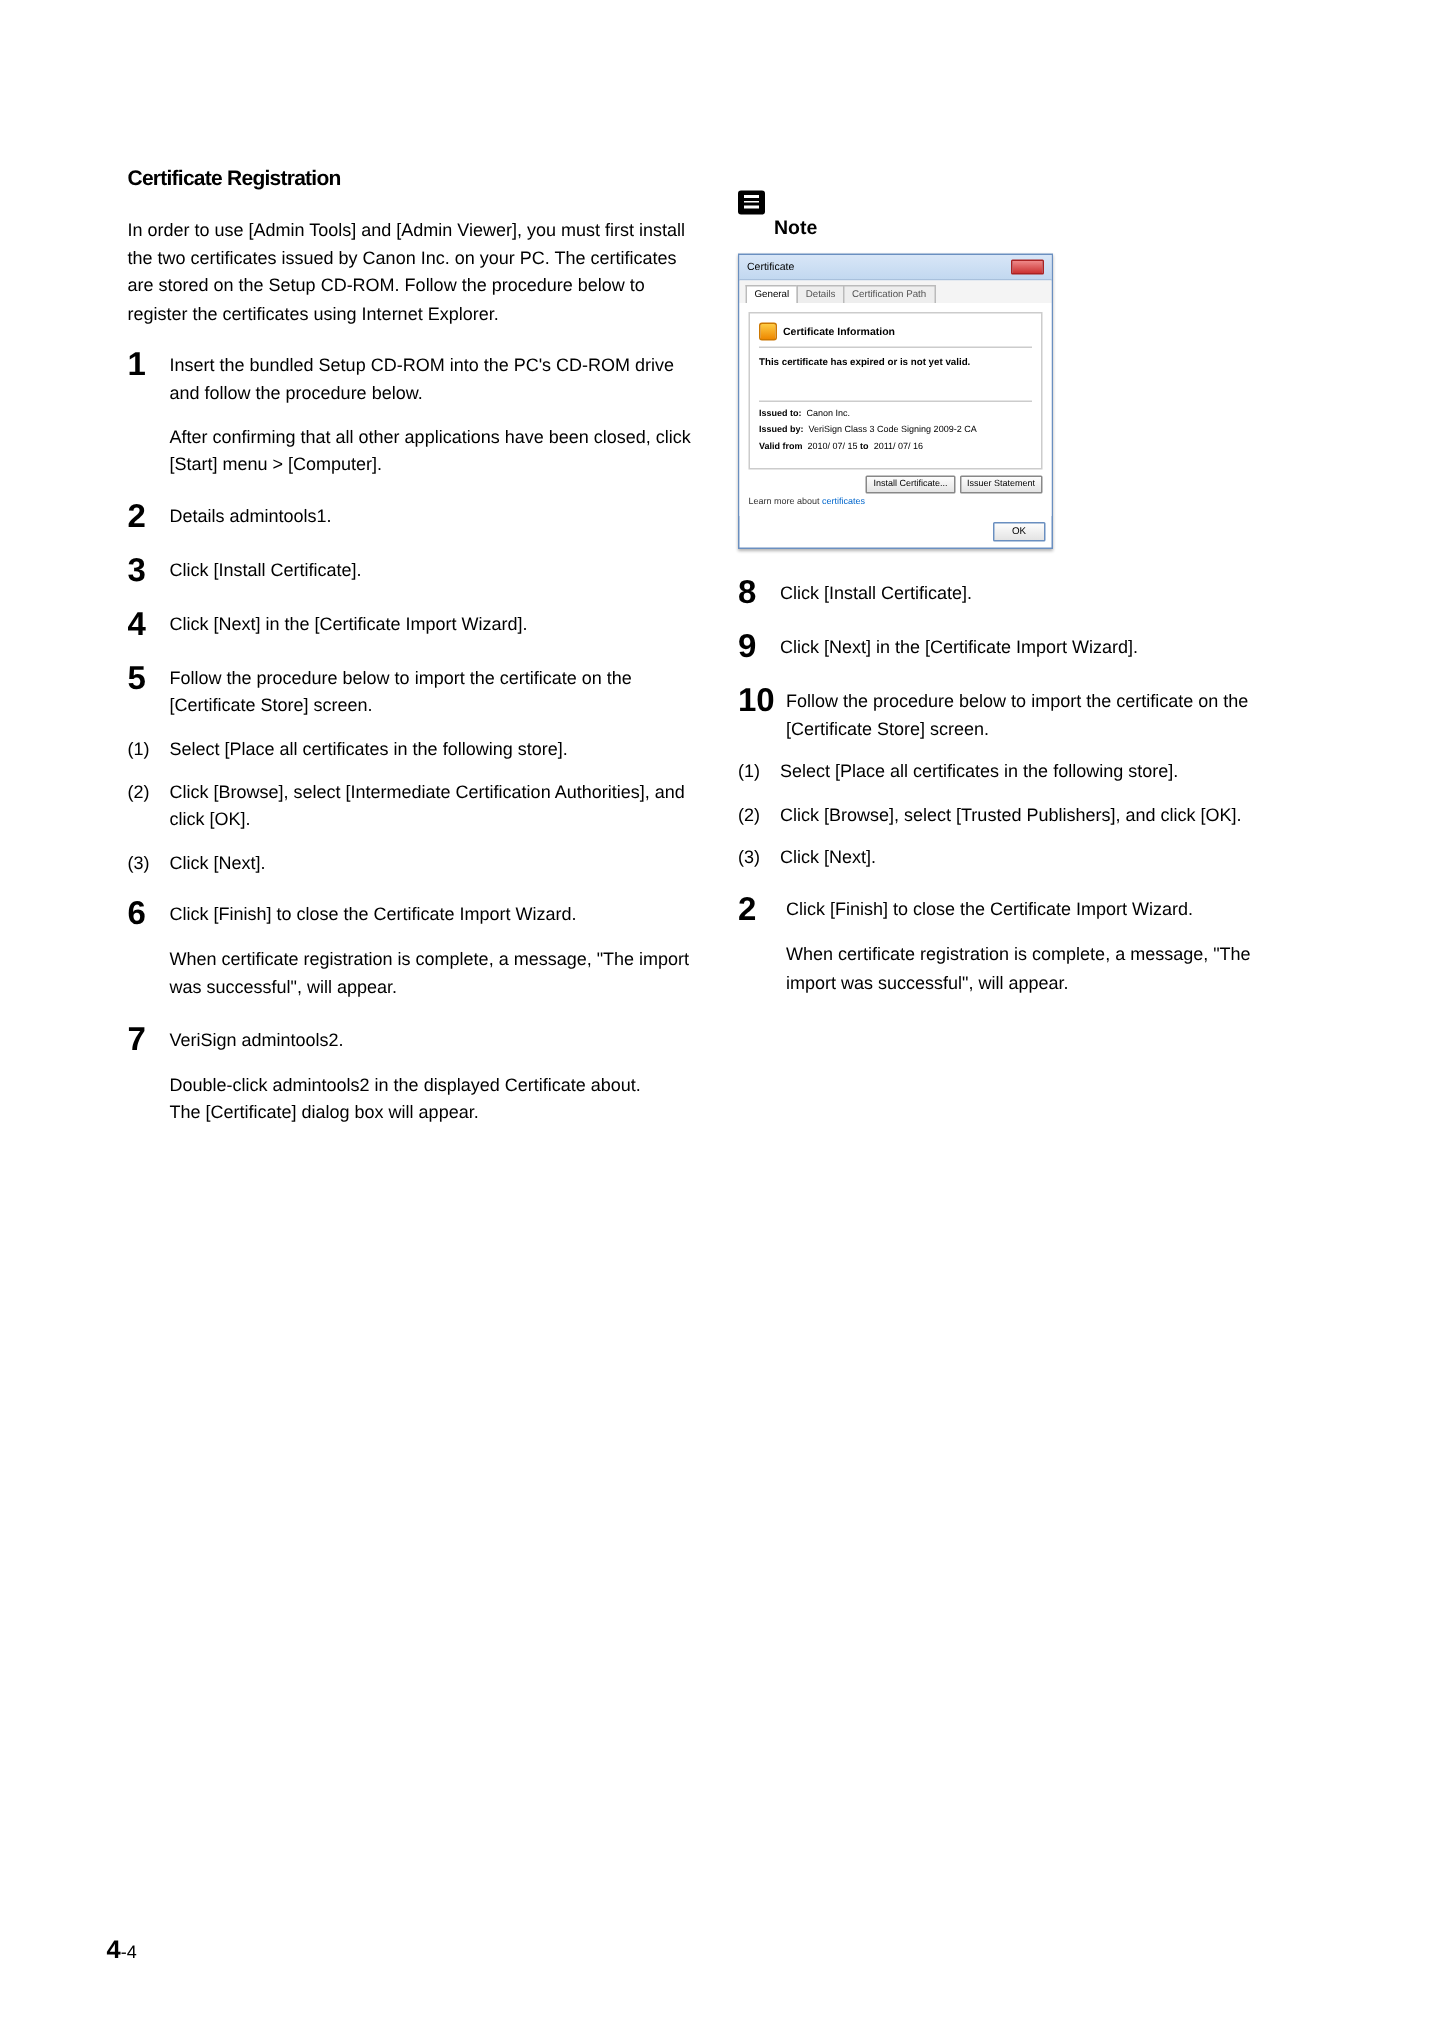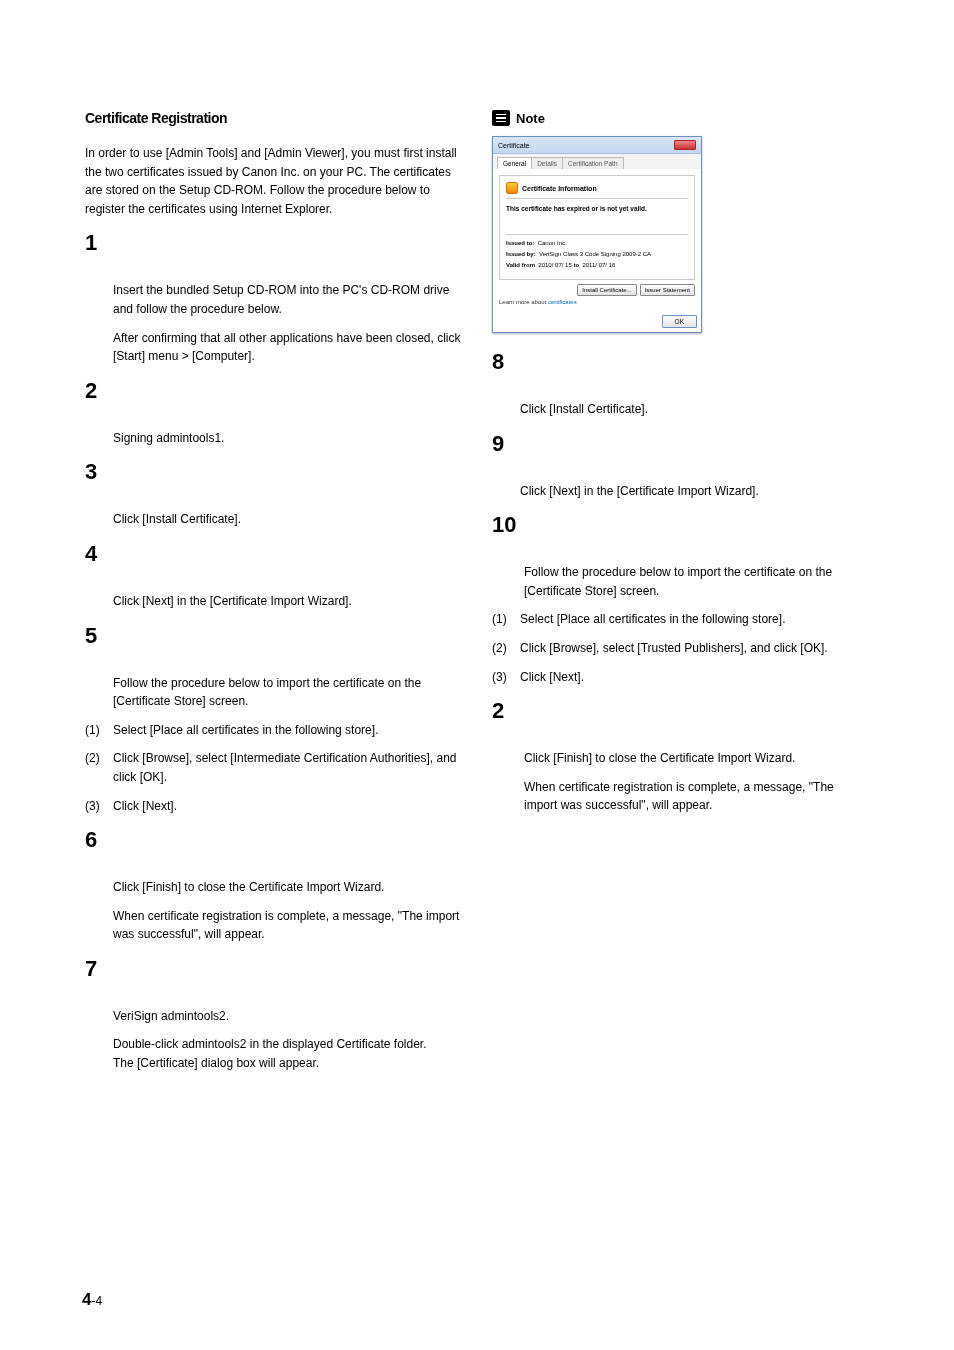--- a/index.html
+++ b/index.html
@@ -46,21 +46,20 @@
     width: 28px;
     flex-shrink: 0;
     line-height: 1;
     padding-top: 0px;
   }
   .step-num.wide { width: 32px; }
   .step-text {
     flex: 1;
     line-height: 1.55;
     padding-top: 2px;
-    margin-top: 47px;
   }
   .step-sub {
     margin-left: 28px;
     line-height: 1.55;
     margin-top: 10px;
     margin-bottom: 6px;
   }
   .sublist {
     margin-top: 10px;
     margin-bottom: 6px;
@@ -99,20 +98,21 @@
   }
   .note-icon span {
     display: block;
     width: 10px;
     height: 1.5px;
     background: #fff;
   }
   .note-label {
     font-weight: bold;
     font-size: 13px;
+    margin-top: 34px;
   }
   .cert-dialog {
     width: 210px;
     border: 1px solid #6a8fc0;
     background: #fff;
     font-size: 7px;
     margin: 10px 0 18px 0;
     box-shadow: 0 1px 2px rgba(0,0,0,0.3);
   }
   .cert-titlebar {
@@ -201,21 +201,21 @@
   .cert-ok {
     font-size: 6.5px;
     padding: 2px 12px;
     border: 1px solid #6a8fc0;
     background: linear-gradient(#fdfdfd,#e4e4e4);
     border-radius: 1px;
   }
   .footer {
     position: absolute;
     bottom: 40px;
-    left: 82px;
+    left: 71px;
     font-size: 12px;
   }
   .footer b { font-size: 17px; }
 </style>
 </head>
 <body>
 
 <div class="page">
 
   <div class="col">
@@ -223,21 +223,21 @@
     <p>In order to use [Admin Tools] and [Admin Viewer], you must first install the two certificates issued by Canon Inc. on your PC. The certificates are stored on the Setup CD-ROM. Follow the procedure below to register the certificates using Internet Explorer.</p>
 
     <div class="step">
       <div class="step-num">1</div>
       <div class="step-text">Insert the bundled Setup CD-ROM into the PC's CD-ROM drive and follow the procedure below.</div>
     </div>
     <p class="step-sub">After confirming that all other applications have been closed, click [Start] menu &gt; [Computer].</p>
 
     <div class="step">
       <div class="step-num">2</div>
-      <div class="step-text">Signing admintools1.</div>
+      <div class="step-text">Details admintools1.</div>
     </div>
 
     <div class="step">
       <div class="step-num">3</div>
       <div class="step-text">Click [Install Certificate].</div>
     </div>
 
     <div class="step">
       <div class="step-num">4</div>
       <div class="step-text">Click [Next] in the [Certificate Import Wizard].</div>
@@ -266,21 +266,21 @@
     <div class="step">
       <div class="step-num">6</div>
       <div class="step-text">Click [Finish] to close the Certificate Import Wizard.</div>
     </div>
     <p class="step-sub">When certificate registration is complete, a message, "The import was successful", will appear.</p>
 
     <div class="step">
       <div class="step-num">7</div>
       <div class="step-text">VeriSign admintools2.</div>
     </div>
-    <p class="step-sub" style="white-space: pre-line;">Double-click admintools2 in the displayed Certificate folder.
+    <p class="step-sub" style="white-space: pre-line;">Double-click admintools2 in the displayed Certificate about.
 The [Certificate] dialog box will appear.</p>
   </div>
 
   <div class="col">
     <div class="note-head">
       <div class="note-icon">
           <span></span>
           <span></span>
           <span></span>
         </div>

